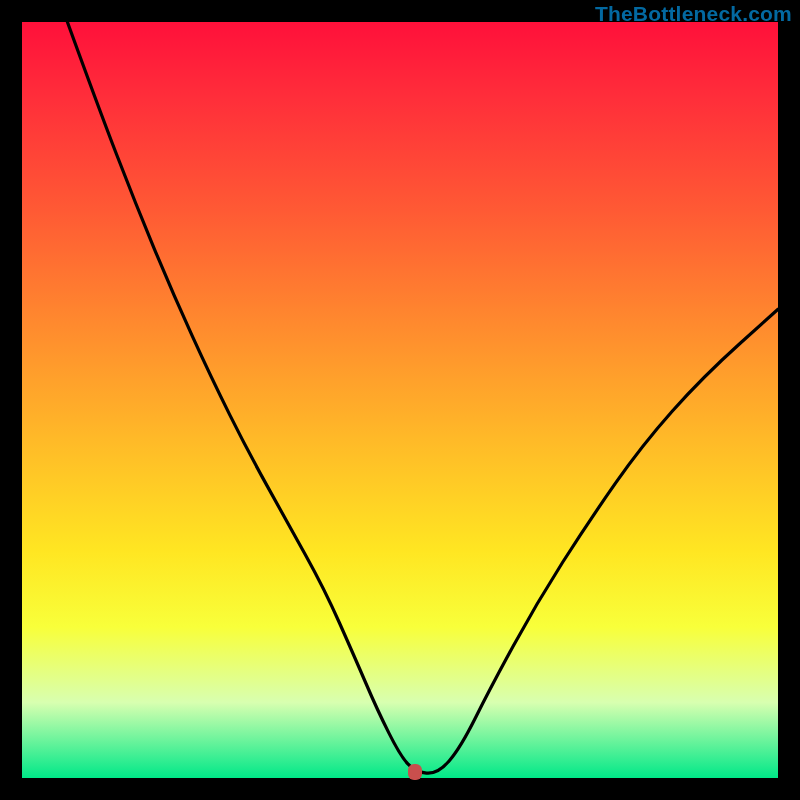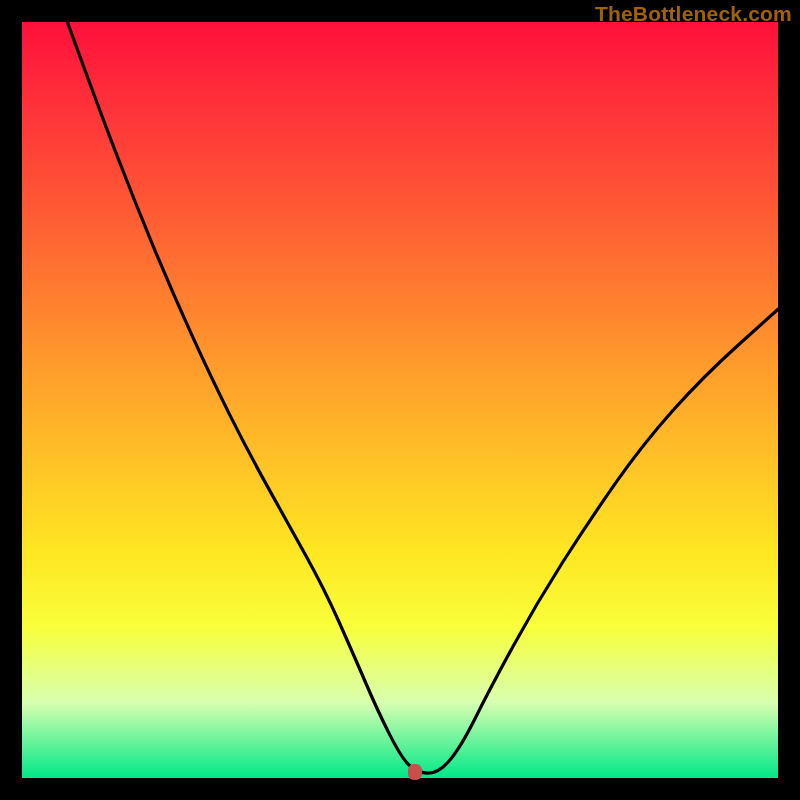--- a/index.html
+++ b/index.html
@@ -28,21 +28,21 @@
       #00e888 100%
     );
   }
   .watermark {
     position: absolute;
     top: 2px;
     right: 8px;
     font-family: Arial, Helvetica, sans-serif;
     font-size: 21px;
     font-weight: 600;
-    color: #a16207;
+    color: #0369a1;
     letter-spacing: 0.2px;
   }
   svg.curve {
     position: absolute;
     left: 0; top: 0;
     width: 100%;
     height: 100%;
     overflow: visible;
   }
   .marker {

